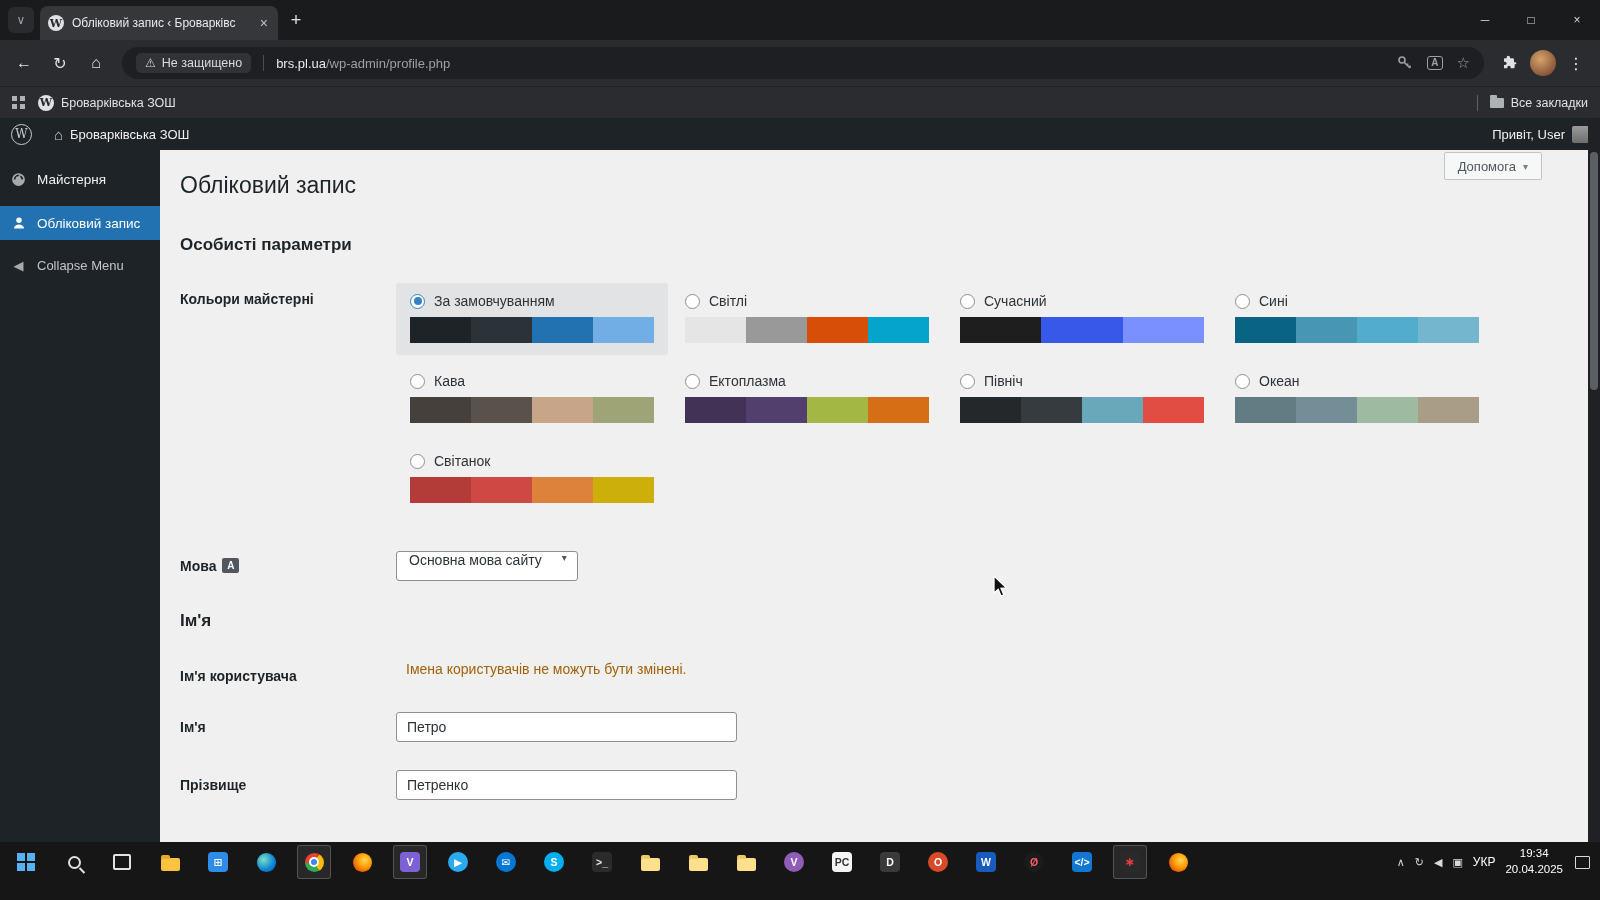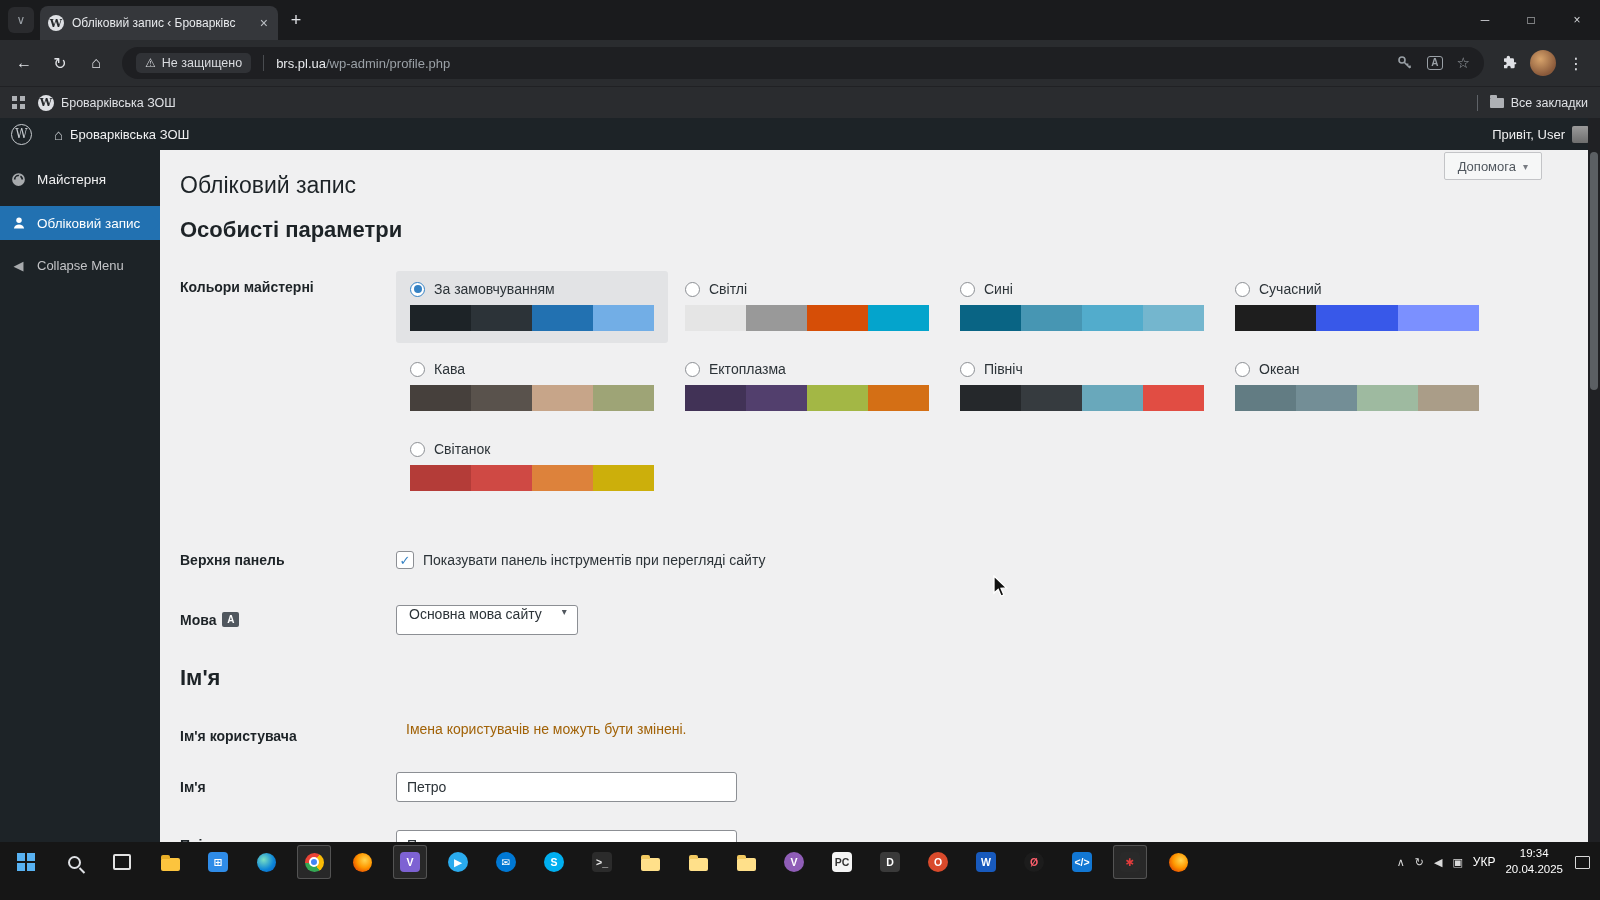--- a/index.html
+++ b/index.html
@@ -75,21 +75,21 @@
   .menu-item.collapse{margin-top:8px;color:#c3c4c7;font-size:13px}
 
   
   .content{position:absolute;left:160px;top:32px;right:12px;bottom:0;background:#f0f0f1;
            padding-left:20px;box-sizing:border-box;overflow:hidden}
   .help-btn{position:absolute;top:2px;right:46px;height:28px;display:inline-flex;align-items:center;gap:7px;
             background:#f6f7f7;border:1px solid #c3c4c7;border-radius:2px;padding:0 13px;
             font-size:13px;color:#50575e;font-family:inherit}
   .help-btn .caret{font-size:10px;color:#787c82}
   h1{font-size:23px;font-weight:400;color:#1d2327;margin:22px 0 0}
-  h2{font-size:22px;font-weight:600;color:#1d2327;margin:18px 0 0}
+  h2{font-size:17px;font-weight:600;color:#1d2327;margin:36px 0 0}
   h2.name-sec{margin-top:30px}
   .form-row{display:flex;align-items:flex-start}
   .form-row .th{width:216px;min-width:216px;font-size:14px;font-weight:600;color:#1d2327}
   .form-row .td{display:flex;align-items:center}
   .colors-row{margin-top:28px}
   .colors-row .th{padding-top:8px}
   .scheme-grid{display:grid;grid-template-columns:repeat(4,275px);row-gap:8px}
   .scheme-option{padding:10px 14px 12px;border-radius:3px;width:244px}
   .scheme-option.selected{background:#e2e3e5}
   .scheme-head{display:flex;align-items:center}
@@ -302,43 +302,43 @@
                 <div class="palette">
                   <span style="background: rgb(229, 229, 229);"></span>
                   <span style="background: rgb(153, 153, 153);"></span>
                   <span style="background: rgb(214, 78, 7);"></span>
                   <span style="background: rgb(4, 164, 204);"></span>
                 </div>
               </div>
               <div class="scheme-option">
                 <div class="scheme-head">
                   <span class="radio"></span>
+                  <span class="scheme-name">Сучасний</span>
+                </div>
+                <div class="palette">
+                  <span style="background: rgb(30, 30, 30);"></span>
+                  <span style="background: rgb(56, 88, 233);"></span>
+                  <span style="background: rgb(123, 144, 255);"></span>
+                </div>
+              </div>
+              <div class="scheme-option">
+                <div class="scheme-head">
+                  <span class="radio"></span>
                   <span class="scheme-name">Сині</span>
                 </div>
                 <div class="palette">
                   <span style="background: rgb(9, 100, 132);"></span>
                   <span style="background: rgb(71, 150, 179);"></span>
                   <span style="background: rgb(82, 172, 204);"></span>
                   <span style="background: rgb(116, 182, 206);"></span>
                 </div>
               </div>
               <div class="scheme-option">
                 <div class="scheme-head">
                   <span class="radio"></span>
-                  <span class="scheme-name">Сучасний</span>
-                </div>
-                <div class="palette">
-                  <span style="background: rgb(30, 30, 30);"></span>
-                  <span style="background: rgb(56, 88, 233);"></span>
-                  <span style="background: rgb(123, 144, 255);"></span>
-                </div>
-              </div>
-              <div class="scheme-option">
-                <div class="scheme-head">
-                  <span class="radio"></span>
                   <span class="scheme-name">Кава</span>
                 </div>
                 <div class="palette">
                   <span style="background: rgb(70, 64, 60);"></span>
                   <span style="background: rgb(89, 82, 76);"></span>
                   <span style="background: rgb(199, 165, 137);"></span>
                   <span style="background: rgb(158, 164, 118);"></span>
                 </div>
               </div>
               <div class="scheme-option">
@@ -386,27 +386,20 @@
                   <span style="background: rgb(180, 60, 56);"></span>
                   <span style="background: rgb(207, 73, 68);"></span>
                   <span style="background: rgb(221, 130, 59);"></span>
                   <span style="background: rgb(204, 175, 11);"></span>
                 </div>
               </div>
             </div>
         </div>
       </div>
 
-      <div class="form-row toolbar-row">
-        <div class="th">Верхня панель</div>
-        <div class="td">
-          <span class="checkbox">✓</span>
-          <span class="cb-label">Показувати панель інструментів при перегляді сайту</span>
-        </div>
-      </div>
 
       <div class="form-row lang-row">
         <div class="th">
           <span>Мова</span>
           <span class="lang-ic">A</span>
         </div>
         <div class="td">
           <span class="select">
             <span>Основна мова сайту</span>
             <span class="caret">▾</span>

